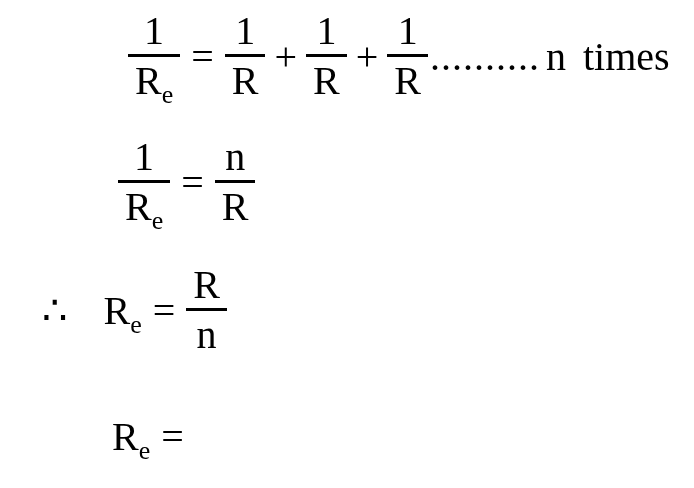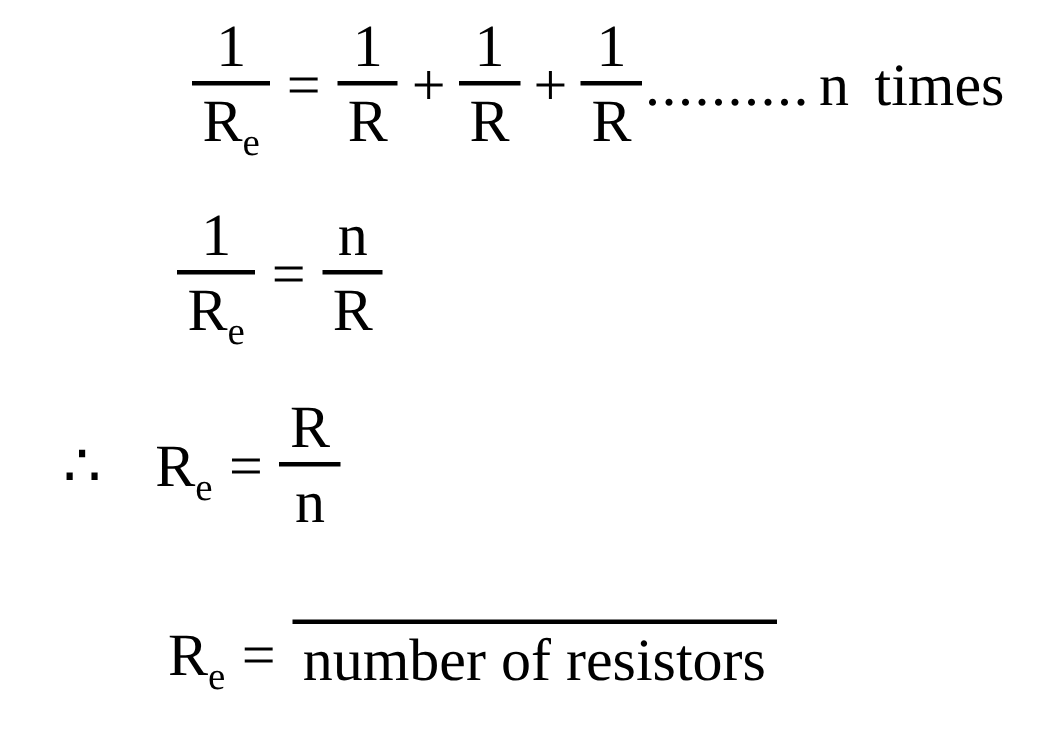--- a/index.html
+++ b/index.html
@@ -85,17 +85,16 @@
     <span class="frac">
       <span class="num">R</span>
       <span class="den">n</span>
     </span>
   </div>
 
   <div class="eq-row row4">
     <span><span>R</span><span class="sub">e</span></span>
     <span class="op">=</span>
     <span class="frac">
-      <span class="den">number of resistors</span>
     </span>
   </div>
 
 </div>
 
 </body></html>

